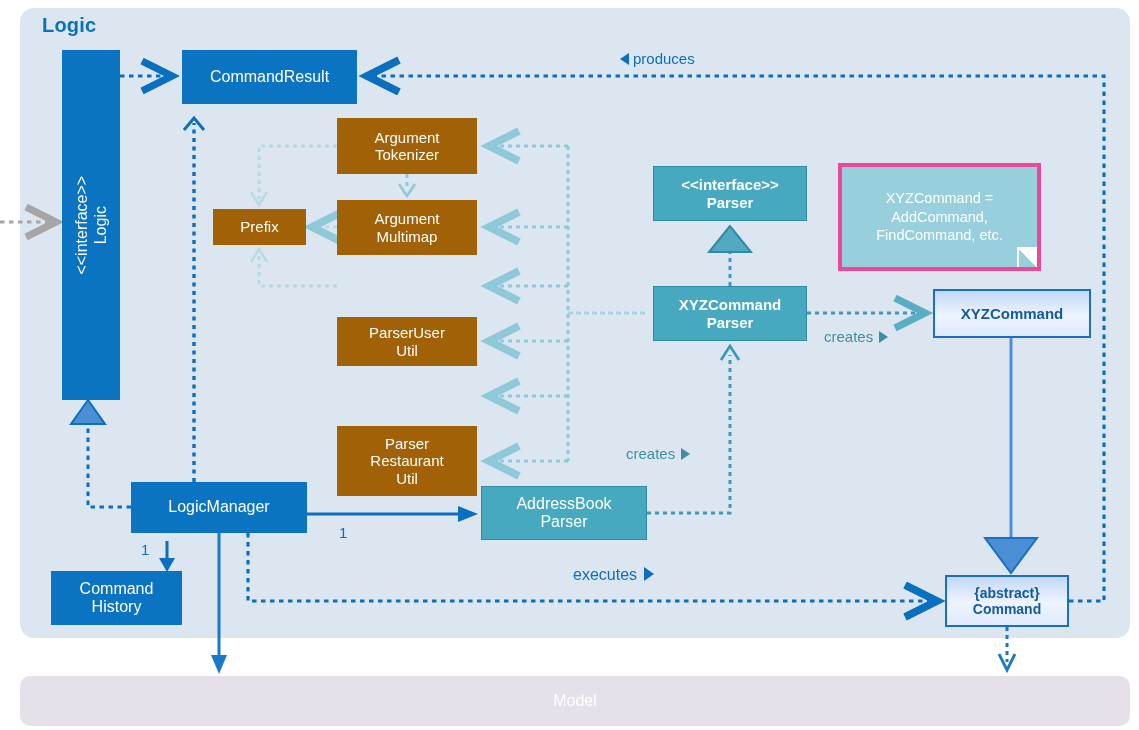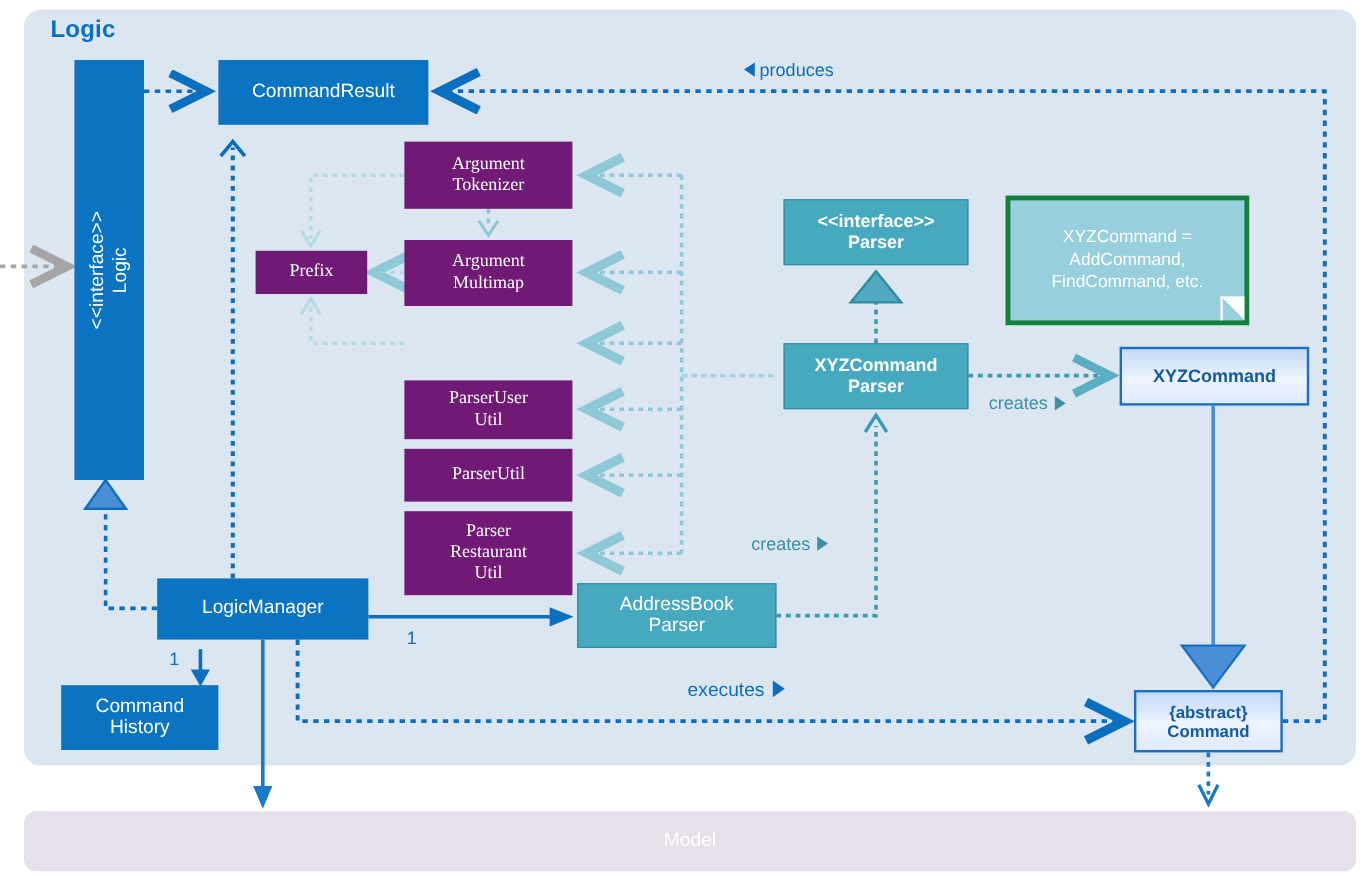--- a/index.html
+++ b/index.html
@@ -18,21 +18,21 @@
                    color:#0a70c0;letter-spacing:.2px;}
   .pkg-model{left:20px;top:676px;width:1110px;height:50px;background:#e5e0ea;
              border-radius:10px;color:#ffffff;font-size:16px;font-weight:normal;}
 
   
   .cls-dark{background:#0a73c2;color:#ffffff;font-size:16px;}
   
   .cls-teal{background:#46a9c0;color:#ffffff;font-size:15px;font-weight:bold;
             border:1px solid #2f8ba3;}
   
-  .cls-lteal{background:#701a75;color:#ffffff;font-size:15px;font-family:Liberation Serif, serif;}
+  .cls-lteal{background:#a16207;color:#ffffff;font-size:15px;}
   
   .cls-grad{background:linear-gradient(180deg,#c3d8f7 0%,#eef4fd 55%,#dfeaff 100%);
             border:2px solid #1a6fc4;color:#135ba1;font-size:14px;font-weight:bold;}
 
   #b-logic-if{left:62px;top:50px;width:58px;height:350px;}
   #b-logic-if .vtxt{transform:rotate(-90deg);white-space:nowrap;font-size:16px;
                     color:#fff;line-height:1.2;text-align:center;}
   #b-commandresult{left:182px;top:50px;width:175px;height:54px;}
   #b-logicmanager{left:131px;top:482px;width:176px;height:51px;}
   #b-commandhistory{left:51px;top:571px;width:131px;height:54px;}
@@ -46,21 +46,21 @@
   #b-prefix{left:213px;top:209px;width:93px;height:36px;}
 
   #b-parser-if{left:653px;top:166px;width:154px;height:55px;}
   #b-xyzparser{left:653px;top:286px;width:154px;height:55px;}
   #b-abparser{left:481px;top:486px;width:166px;height:54px;}
   #b-xyzcommand{left:933px;top:289px;width:158px;height:49px;}
   #b-abstractcmd{left:945px;top:575px;width:124px;height:52px;}
 
   
   #note{position:absolute;left:838px;top:163px;width:203px;height:108px;
-        background:#97cfdd;border:4px solid #15803d;box-sizing:border-box;
+        background:#97cfdd;border:4px solid #ec4899;box-sizing:border-box;
         color:#ffffff;font-size:14.5px;display:flex;align-items:center;
         justify-content:center;text-align:center;line-height:1.3;
         box-shadow:0 0 0 0 rgba(0,0,0,0);}
   #note .fold{position:absolute;right:0;bottom:0;width:18px;height:18px;
               background:linear-gradient(225deg,#ffffff 0 50%,transparent 50%);
               border-left:2px solid #ffffff;border-top:2px solid #ffffff;}
 
   .lbl{position:absolute;font-size:15px;white-space:nowrap;}
   .lbl-blue{color:#0a6fbe;}
   .lbl-teal{color:#3d8fa3;}
@@ -230,23 +230,20 @@
   </div>
 
 
   <div class="box cls-lteal" id="b-parseruser">
     <div>
       <div>ParserUser</div>
       <div>Util</div>
     </div>
   </div>
 
-  <div class="box cls-lteal" id="b-parserutil">
-    <span>ParserUtil</span>
-  </div>
 
   <div class="box cls-lteal" id="b-parserrest">
     <div>
       <div>Parser</div>
       <div>Restaurant</div>
       <div>Util</div>
     </div>
   </div>
 
   <div class="box cls-lteal" id="b-prefix">

